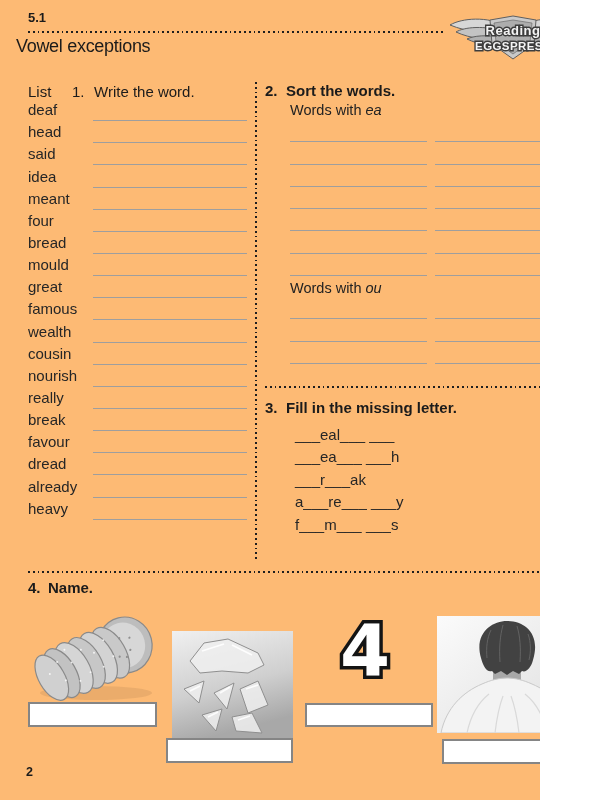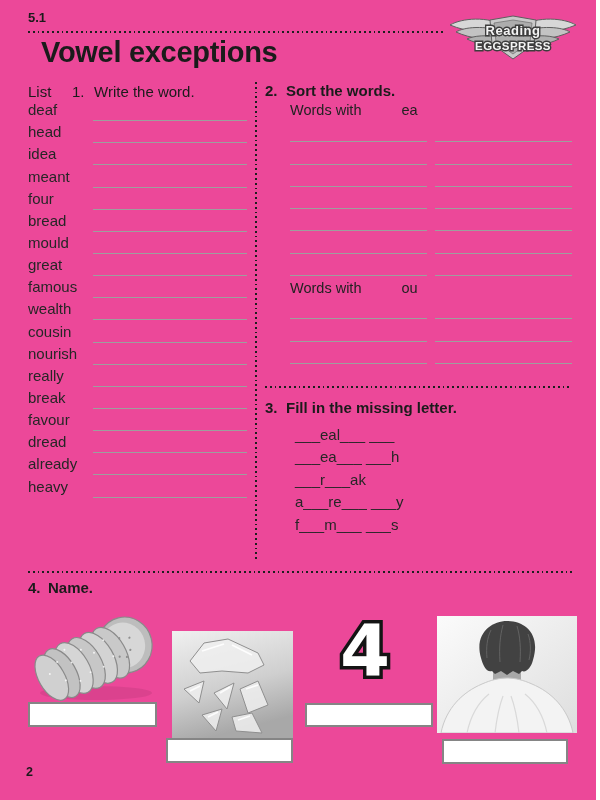--- a/index.html
+++ b/index.html
@@ -1,40 +1,40 @@
 <!DOCTYPE html>
 <html><head>
 <meta charset="utf-8">
 <style>
   html,body{margin:0;padding:0;background:#fff;}
-  .page{position:relative;width:596px;height:800px;background:#ec4899;
+  .page{position:relative;width:540px;height:800px;background:#fdba74;
         font-family:"Liberation Sans",sans-serif;color:#1b1b1b;overflow:hidden;}
 
   .dotted-h{position:absolute;height:2px;
     background-image:repeating-linear-gradient(90deg,#1e1e1e 0 1.8px,transparent 1.8px 4.8px);}
   .dotted-v{position:absolute;width:2px;
     background-image:repeating-linear-gradient(180deg,#1e1e1e 0 1.8px,transparent 1.8px 4.8px);}
 
   .lesson-number{position:absolute;left:28px;top:10px;font-size:13px;font-weight:bold;}
-  .page-title{position:absolute;left:41px;top:36px;font-size:29px;font-weight:bold;letter-spacing:-0.3px;}
+  .page-title{position:absolute;left:16px;top:36px;font-size:18px;font-weight:normal;letter-spacing:-0.3px;}
   .logo{position:absolute;left:446px;top:13px;}
 
   .sec-header{position:absolute;font-size:15px;font-weight:bold;display:flex;}
   .sec-num{width:21px;flex:0 0 auto;}
   .list-header{position:absolute;left:28px;top:83px;font-size:15px;font-weight:normal;display:flex;}
   .list-label{width:44px;flex:0 0 auto;}
   .list-tasknum{width:22px;flex:0 0 auto;}
 
   .word-list{position:absolute;left:28px;top:99px;width:219px;}
   .word-row{display:flex;height:22.15px;align-items:flex-end;justify-content:space-between;}
   .word{width:65px;flex:0 0 auto;font-size:15px;color:#262626;line-height:19px;margin-bottom:2px;}
   .write-line{flex:1;border-bottom:1.3px solid #9e9e9e;height:16px;}
 
   .sub-label{position:absolute;font-size:14.5px;color:#222;}
-  .sub-label .it{margin-left:36px;}
+  .sub-label .it{font-style:italic;}
   .sort-grid{position:absolute;display:grid;grid-template-columns:137px 137px;column-gap:8px;align-items:end;}
   .sort-line{border-bottom:1.3px solid #9e9e9e;height:16px;}
 
   .fill-area{position:absolute;left:295px;top:424px;display:flex;font-size:15px;color:#262626;}
   .fill-col{display:flex;flex-direction:column;}
   .fill-col-0{width:155px;}
   .fill-item{line-height:22.4px;white-space:pre;}
 
   .name-label{position:absolute;left:28px;top:579px;font-size:15px;font-weight:bold;display:flex;}
   .name-num{width:20px;flex:0 0 auto;}
@@ -79,20 +79,24 @@
     <span class="list-tasknum">1.</span>
     <span>Write the word.</span>
   </div>
   <div class="word-list" id="word-list">
       <div class="word-row">
         <span class="word">deaf</span>
         <span class="write-line"></span>
       </div>
       <div class="word-row">
         <span class="word">head</span>
+        <span class="write-line"></span>
+      </div>
+      <div class="word-row">
+        <span class="word">said</span>
         <span class="write-line"></span>
       </div>
       <div class="word-row">
         <span class="word">idea</span>
         <span class="write-line"></span>
       </div>
       <div class="word-row">
         <span class="word">meant</span>
         <span class="write-line"></span>
       </div>

